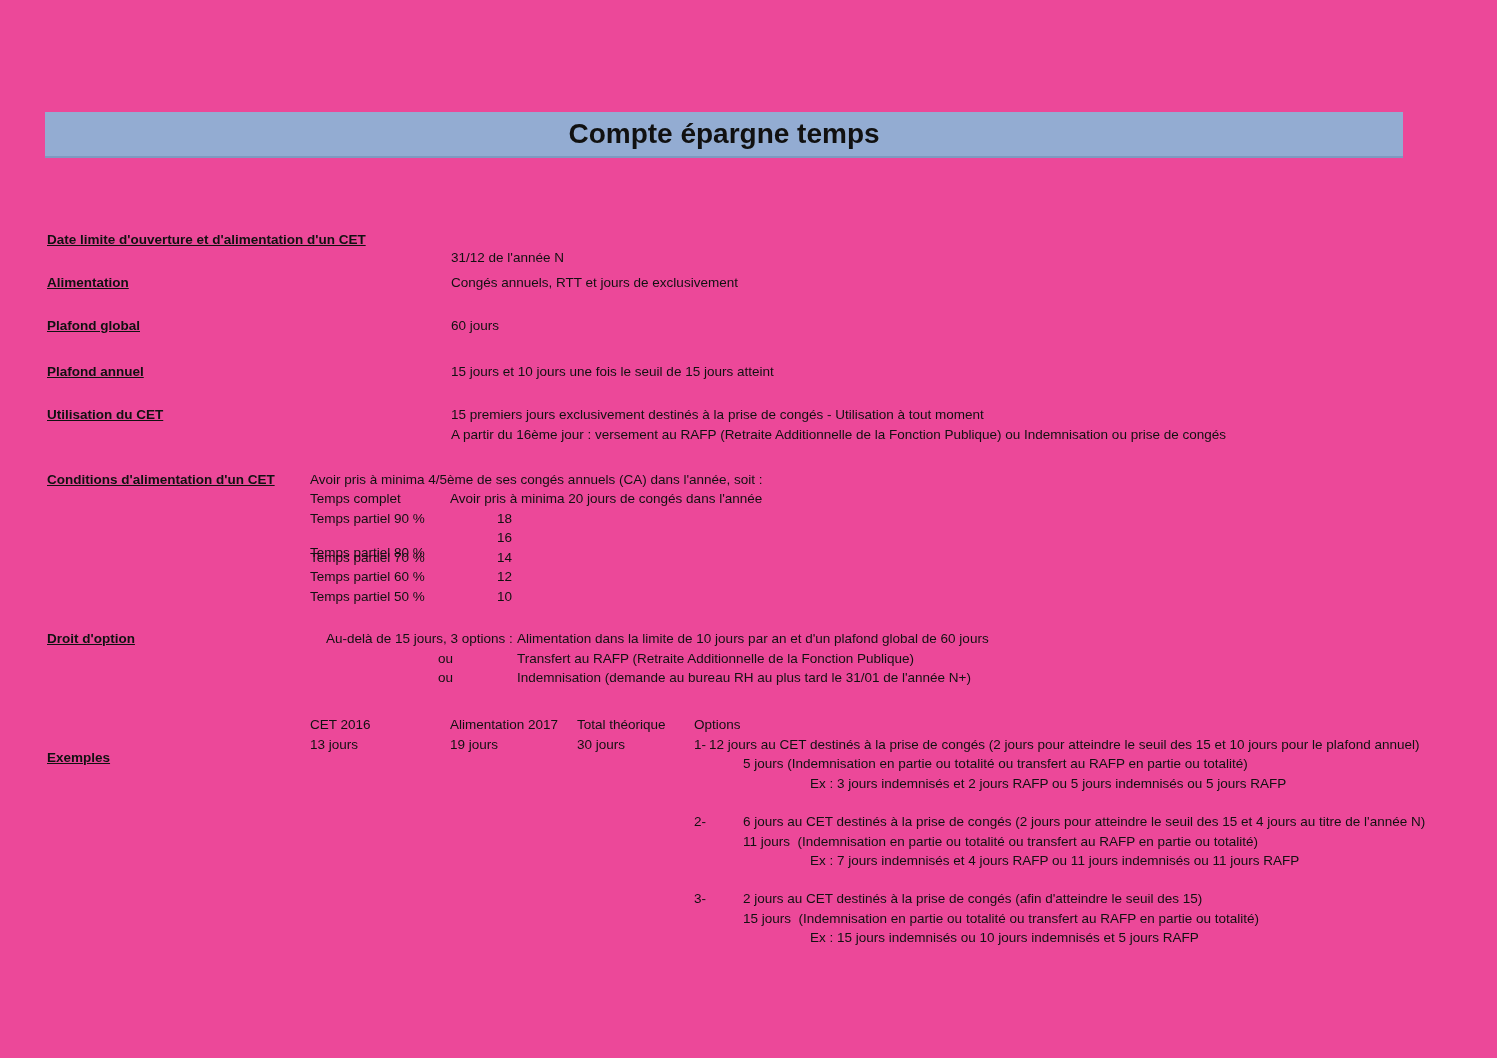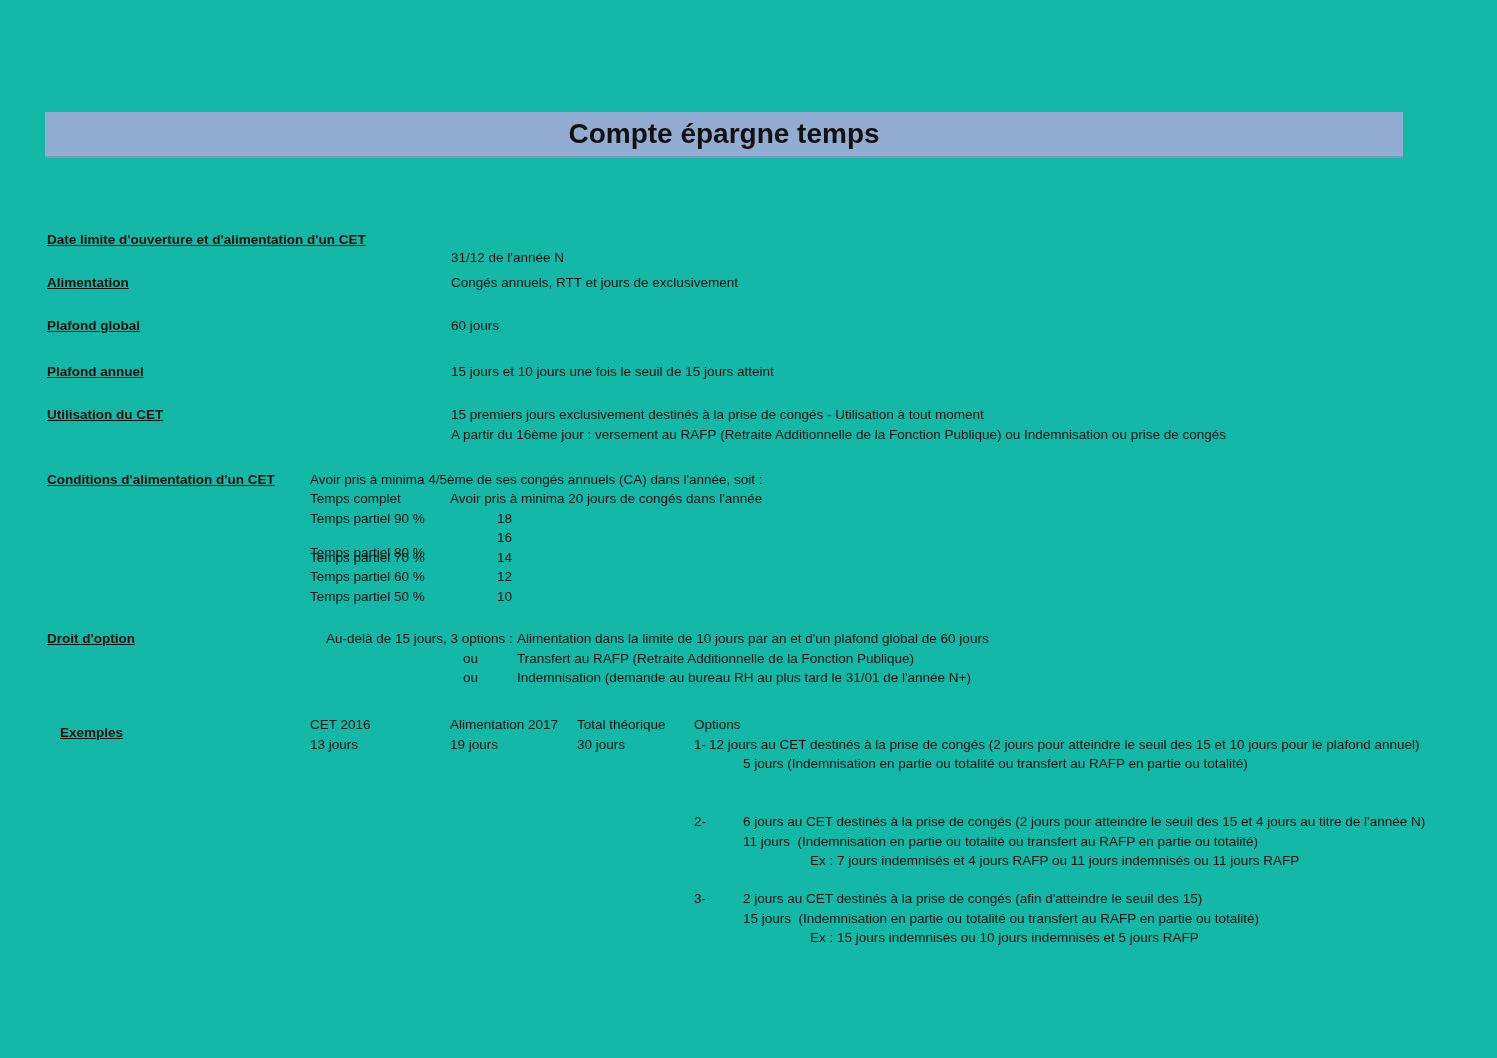--- a/index.html
+++ b/index.html
@@ -1,37 +1,37 @@
 <!DOCTYPE html>
 <html><head>
 <meta charset="utf-8">
 <style>
   html,body{margin:0;padding:0;background:#ffffff;}
   #page{
     position:relative;
     width:1497px;height:1058px;
-    background:#14b8a6;
+    background:#ec4899;
     font-family:"Liberation Sans", sans-serif;
     font-size:13.5px;
     color:#111;
     overflow:hidden;
   }
   .t{position:absolute;white-space:pre;line-height:19.5px;}
   .lbl{font-weight:bold;text-decoration:underline;}
   #banner{
     position:absolute;left:45px;top:112px;width:1358px;height:46px;
     display:flex;align-items:center;justify-content:center;
     border-bottom:2px solid #7e99c0;
     box-sizing:border-box;
   }
   #banner h1{
     margin:0;font-size:28px;font-weight:bold;color:#111;
     font-family:"Liberation Sans", sans-serif;
   }
-  .ou{width:40px;text-align:right;}
+  .ou{width:40px;text-align:left;}
 </style>
 </head>
 <body>
 
 <div id="page">
 
   <div id="banner" style="background: rgb(147, 172, 210); border-bottom-color: rgb(126, 153, 192);">
     <h1>Compte épargne temps</h1>
   </div>
 
@@ -74,33 +74,34 @@
 
   <div class="t lbl" style="left:47px;top:629px;">Droit d'option</div>
   <div class="t" style="left:298px;top:629px;margin-left:28px;">Au-delà de 15 jours, 3 options :</div>
 
   <div class="t" style="left:517px;top:629px;">Alimentation dans la limite de 10 jours par an et d'un plafond global de 60 jours</div>
   <div class="t ou" style="left:438px;top:648.5px;">ou</div>
   <div class="t" style="left:517px;top:648.5px;">Transfert au RAFP (Retraite Additionnelle de la Fonction Publique)</div>
   <div class="t ou" style="left:438px;top:668px;">ou</div>
   <div class="t" style="left:517px;top:668px;">Indemnisation (demande au bureau RH au plus tard le 31/01 de l'année N+)</div>
 
-  <div class="t lbl" style="left:47px;top:723px;margin-left:13px;">Exemples</div>
+  <div class="t lbl" style="left:47px;top:748px;">Exemples</div>
   <div class="t" style="left:310px;top:715px;">CET 2016</div>
   <div class="t" style="left:450px;top:715px;">Alimentation 2017</div>
   <div class="t" style="left:577px;top:715px;">Total théorique</div>
   <div class="t" style="left:694px;top:715px;">Options</div>
 
   <div class="t" style="left:310px;top:734.5px;">13 jours</div>
   <div class="t" style="left:450px;top:734.5px;">19 jours</div>
   <div class="t" style="left:577px;top:734.5px;">30 jours</div>
 
   <div class="t" style="left:694px;top:734.5px;">1-</div>
   <div class="t" style="left:709px;top:734.5px;">12 jours au CET destinés à la prise de congés (2 jours pour atteindre le seuil des 15 et 10 jours pour le plafond annuel)</div>
   <div class="t" style="left:743px;top:754px;">5 jours (Indemnisation en partie ou totalité ou transfert au RAFP en partie ou totalité)</div>
+  <div class="t" style="left:810px;top:773.5px;">Ex : 3 jours indemnisés et 2 jours RAFP ou 5 jours indemnisés ou 5 jours RAFP</div>
 
   <div class="t" style="left:694px;top:812px;">2-</div>
   <div class="t" style="left:743px;top:812px;">6 jours au CET destinés à la prise de congés (2 jours pour atteindre le seuil des 15 et 4 jours au titre de l'année N)</div>
   <div class="t" style="left:743px;top:831.5px;">11 jours  (Indemnisation en partie ou totalité ou transfert au RAFP en partie ou totalité)</div>
   <div class="t" style="left:810px;top:851px;">Ex : 7 jours indemnisés et 4 jours RAFP ou 11 jours indemnisés ou 11 jours RAFP</div>
 
   <div class="t" style="left:694px;top:889px;">3-</div>
   <div class="t" style="left:743px;top:889px;">2 jours au CET destinés à la prise de congés (afin d'atteindre le seuil des 15)</div>
   <div class="t" style="left:743px;top:908.5px;">15 jours  (Indemnisation en partie ou totalité ou transfert au RAFP en partie ou totalité)</div>
   <div class="t" style="left:810px;top:928px;">Ex : 15 jours indemnisés ou 10 jours indemnisés et 5 jours RAFP</div>

